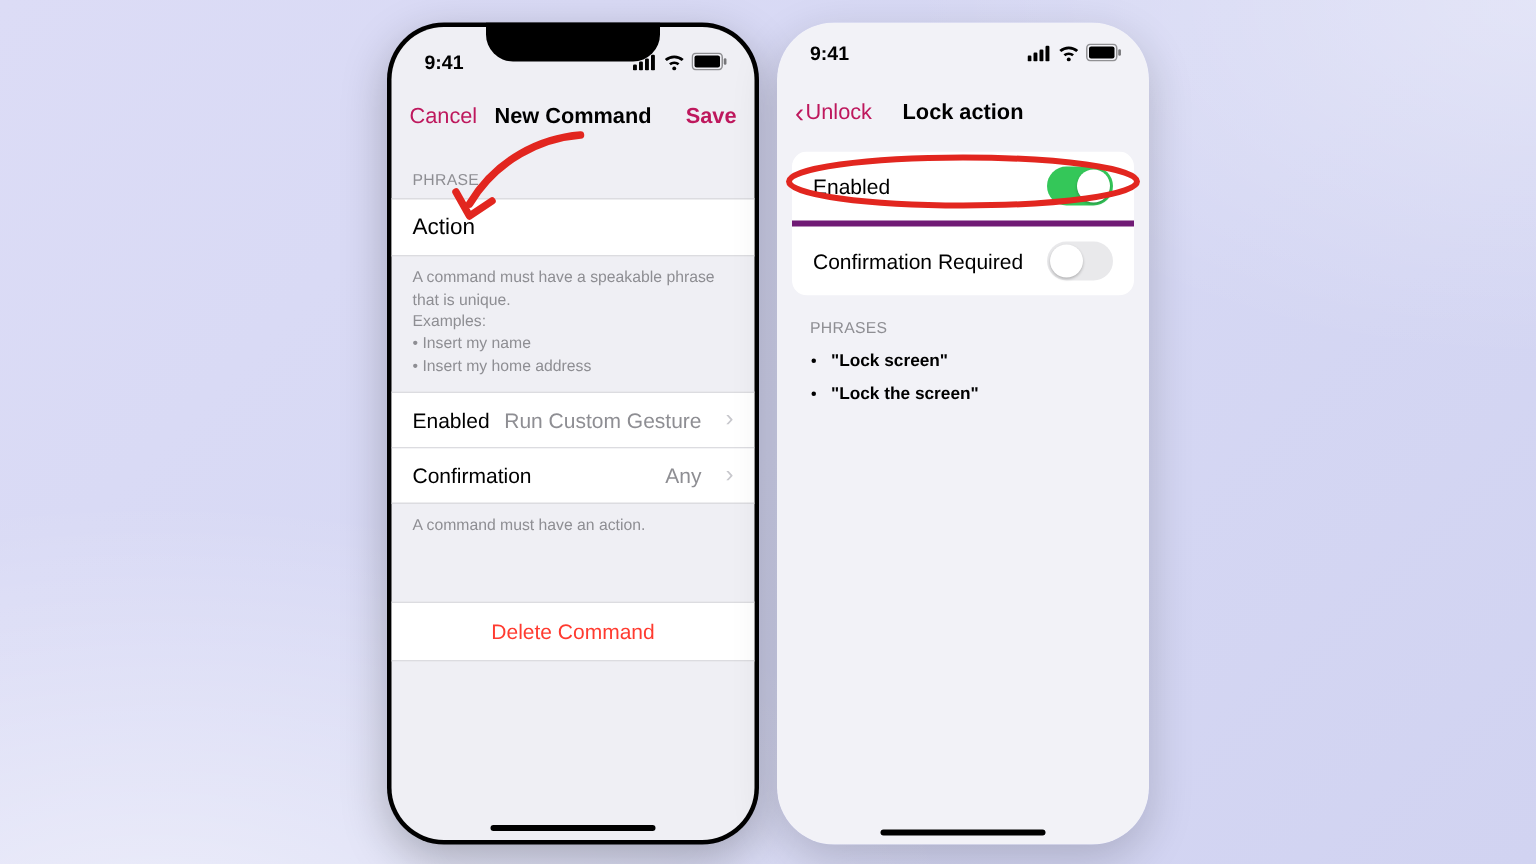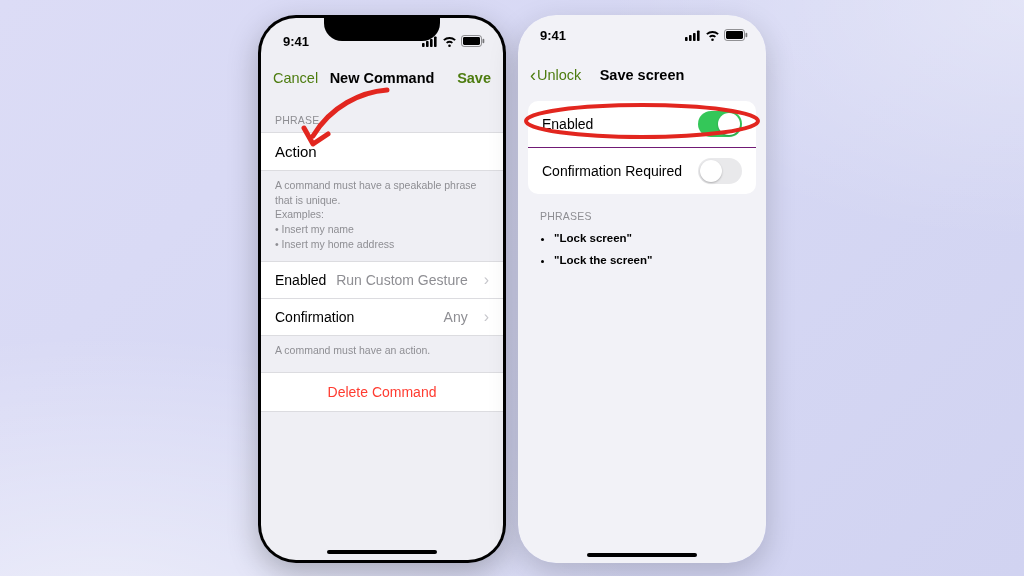--- a/index.html
+++ b/index.html
@@ -84,21 +84,21 @@
     padding: 0 12px;
   }
   .navbar .title { font-size: 14.5px; font-weight: 600; color: #000; }
   .navbar .left, .navbar .right {
     position: absolute; top: 0; bottom: 0;
     display: flex; align-items: center;
     font-size: 14.5px;
   }
   .navbar .left { left: 12px; }
   .navbar .right { right: 12px; }
-  .link-blue { color: #4d7c0f; }
+  .link-blue { color: #be185d; }
   .chev { font-size: 18px; line-height: 1; margin-right: 1px; }
 
   
   .section-header {
     font-size: 10.5px;
     color: #8e8e93;
     padding: 16px 14px 6px;
     text-transform: uppercase;
     letter-spacing: 0.2px;
   }
@@ -122,21 +122,21 @@
     padding: 7px 14px 10px;
   }
   .delete-cell {
     background: #fff;
     border-top: 1px solid #dcdce0;
     border-bottom: 1px solid #dcdce0;
     text-align: center;
     color: #ff3b30;
     font-size: 14px;
     padding: 11px 0;
-    margin-top: 4px;
+    margin-top: 33px;
   }
   
   .switch {
     width: 44px; height: 26px; border-radius: 13px;
     position: relative;
     background: #e9e9eb;
   }
   .switch::after {
     content: "";
     position: absolute;
@@ -304,31 +304,31 @@
               </svg>
           </span>
         </span>
       </div>
 
       <div class="navbar">
         <div class="left link-blue">
           <span class="chev">‹</span>
           <span>Unlock</span>
         </div>
-        <div class="title">Save screen</div>
+        <div class="title">Lock action</div>
       </div>
 
       <div style="height:6px;"></div>
 
       <div style="margin:0 10px; border-radius:10px; overflow:hidden;">
         <div class="cell" style="border:none;">
           <span>Enabled</span>
           <span class="switch on"></span>
         </div>
-        <div class="cell" style="border-bottom:none; border-top:1px solid #701a75;">
+        <div class="cell" style="border-bottom:none; border-top:4px solid #701a75;">
           <span>Confirmation Required</span>
           <span class="switch"></span>
         </div>
       </div>
 
       <div class="section-header" style="padding-left:22px;">PHRASES</div>
       <ul class="phrases-list">
         <li>"Lock screen"</li>
         <li>"Lock the screen"</li>
       </ul>

